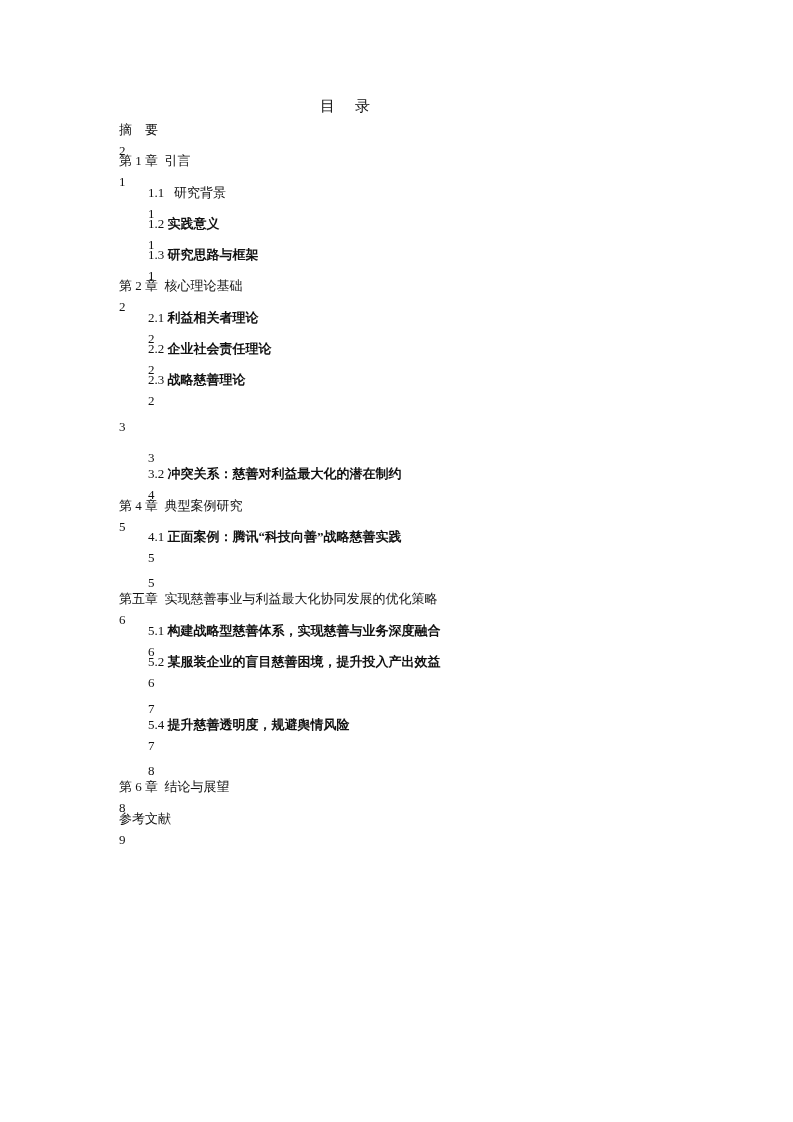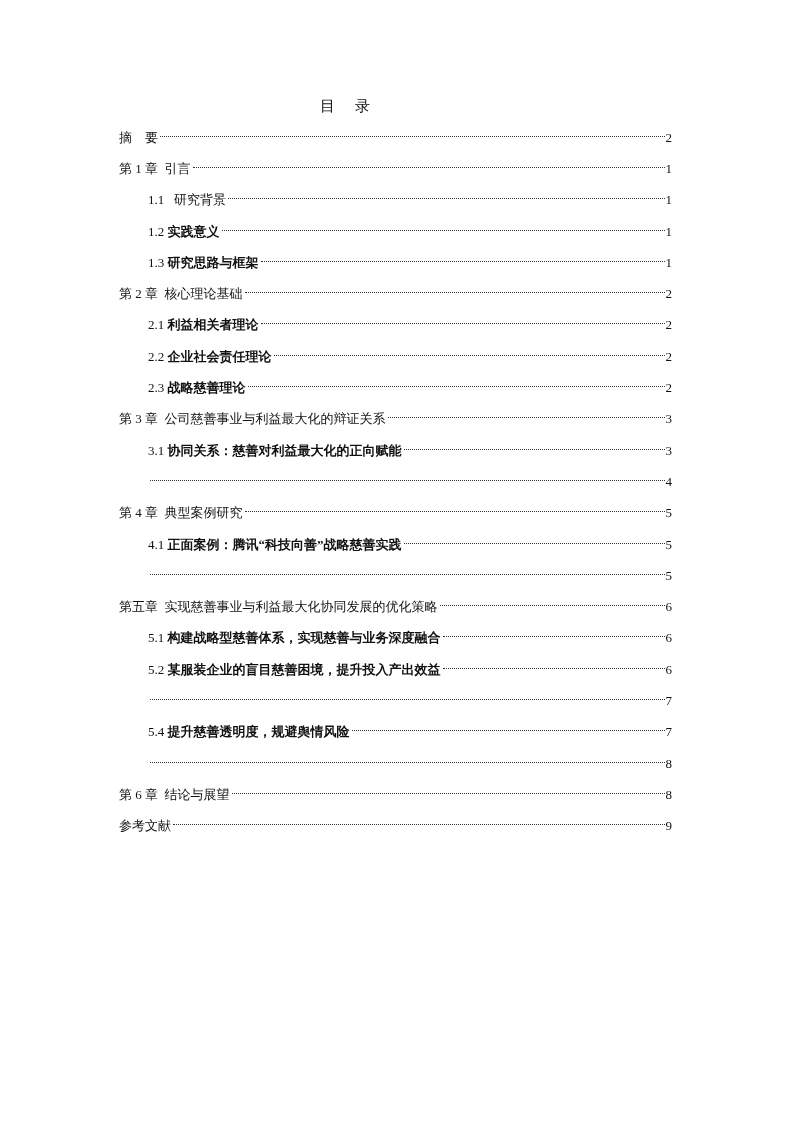--- a/index.html
+++ b/index.html
@@ -1,21 +1,21 @@
 <!DOCTYPE html>
 <html><head>
 <meta charset="utf-8">
 <style>
   html, body { margin: 0; padding: 0; background: #ffffff; }
   body { width: 793px; height: 1122px; position: relative; overflow: hidden;
          font-family: "Liberation Serif", "DejaVu Serif", serif; color: #111; }
   .title { position: absolute; top: 97px; left: 0; width: 690px; text-align: center;
            font-size: 15px; letter-spacing: 20px; text-indent: 20px; }
   .toc { position: absolute; left: 119px; top: 122px; width: 553px; }
-  .row { display: flex; align-items: center; height: 31.3px; font-size: 13px; line-height: 16px; }
+  .row { display: flex; align-items: flex-start; height: 31.3px; font-size: 13px; line-height: 16px; flex-direction: column; }
   .row.l2 { padding-left: 29px; }
   .row .label { white-space: pre; }
   .row.l2 .label .t { font-weight: bold; }
   .row.plain .label .t { font-weight: normal; }
   .dots { flex: 1; border-bottom: 1px dotted #333; margin: 0 1px 4px 2px; height: 1px; }
   .page { min-width: 6px; text-align: right; }
 </style>
 </head>
 <body>
 
@@ -62,30 +62,29 @@
       <span class="label"><span class="n">2.2</span> <span class="t">企业社会责任理论</span></span>
       <span class="dots"></span>
       <span class="page">2</span>
     </div>
     <div class="row l2">
       <span class="label"><span class="n">2.3</span> <span class="t">战略慈善理论</span></span>
       <span class="dots"></span>
       <span class="page">2</span>
     </div>
     <div class="row l1">
-      <span class="label"><span class="n">第 3 章</span>  <span class="t">公司慈善事业与利益最大化的辩证关系</span></span>
       <span class="dots"></span>
       <span class="page">3</span>
     </div>
     <div class="row l2">
-      <span class="label"><span class="n">3.1</span> <span class="t">协同关系：慈善对利益最大化的正向赋能</span></span>
       <span class="dots"></span>
       <span class="page">3</span>
     </div>
     <div class="row l2">
+      <span class="label"><span class="n">3.2</span> <span class="t">冲突关系：慈善对利益最大化的潜在制约</span></span>
       <span class="dots"></span>
       <span class="page">4</span>
     </div>
     <div class="row l1">
       <span class="label"><span class="n">第 4 章</span>  <span class="t">典型案例研究</span></span>
       <span class="dots"></span>
       <span class="page">5</span>
     </div>
     <div class="row l2">
       <span class="label"><span class="n">4.1</span> <span class="t">正面案例：腾讯“科技向善”战略慈善实践</span></span>

